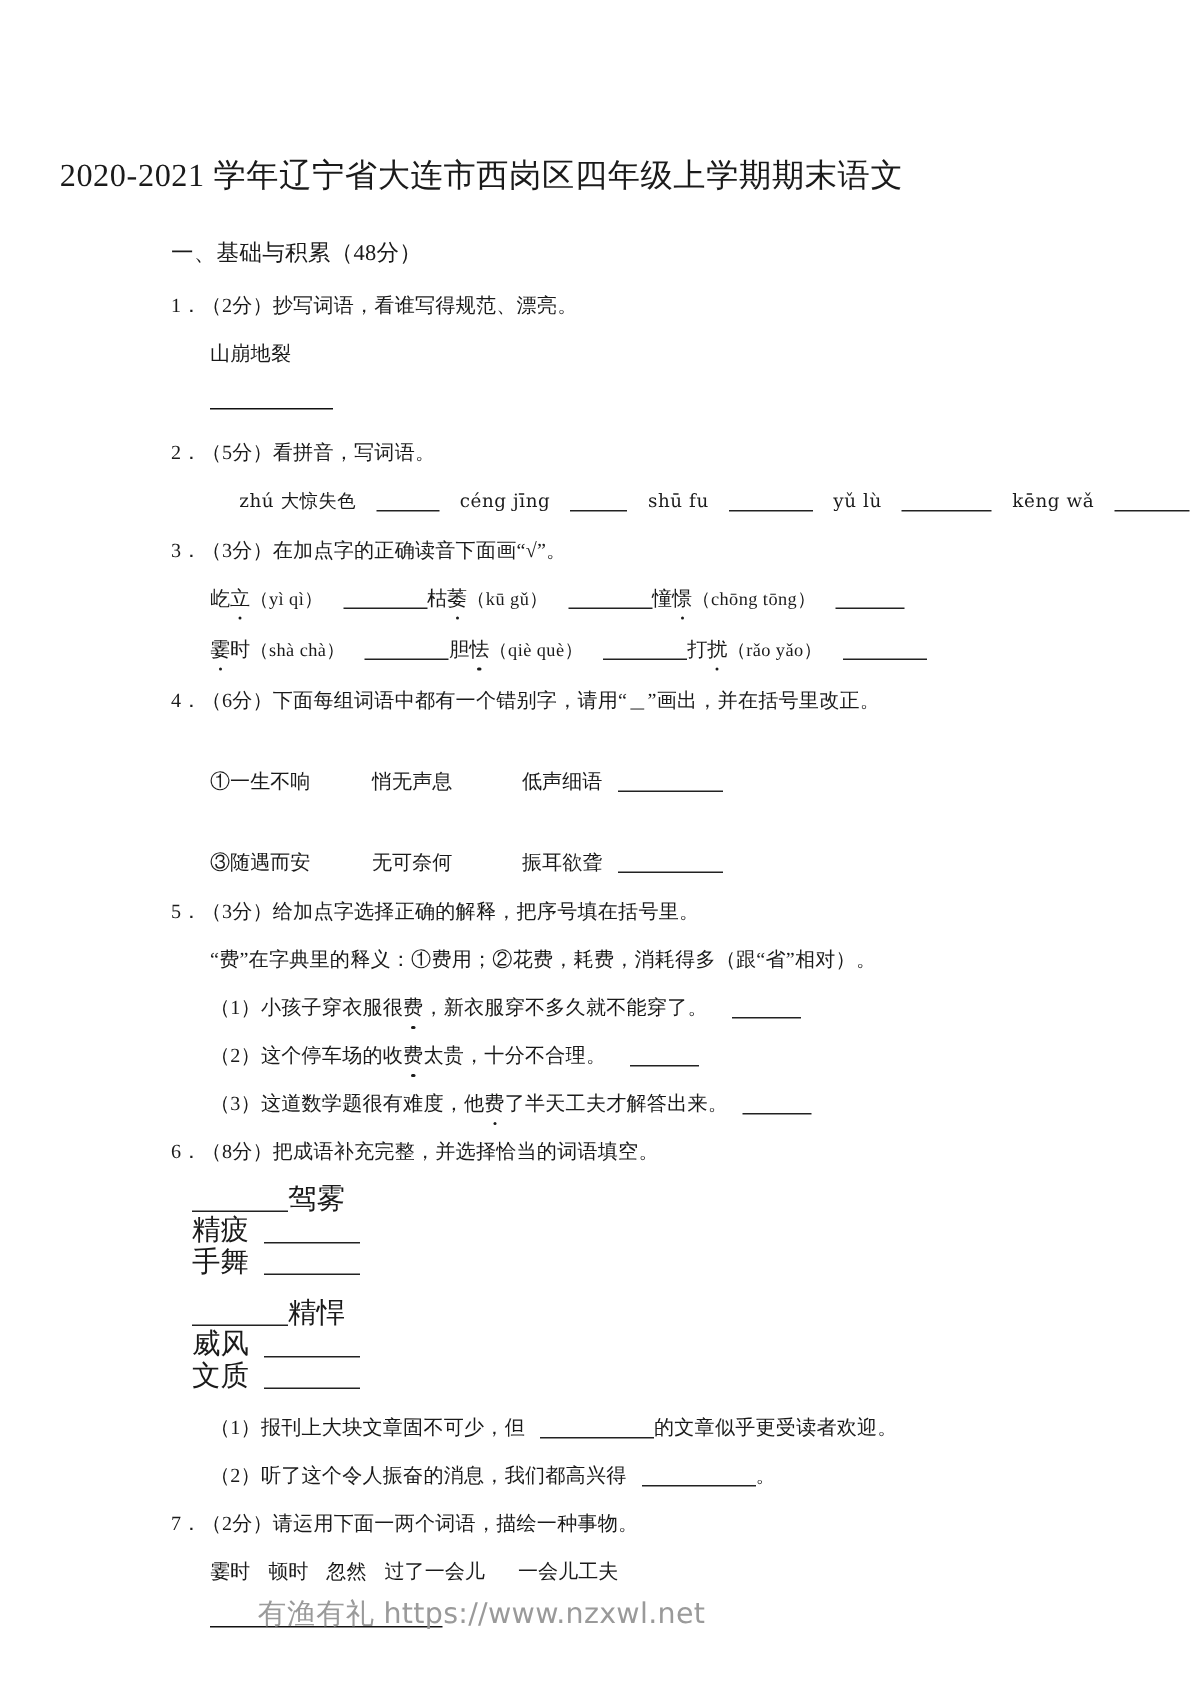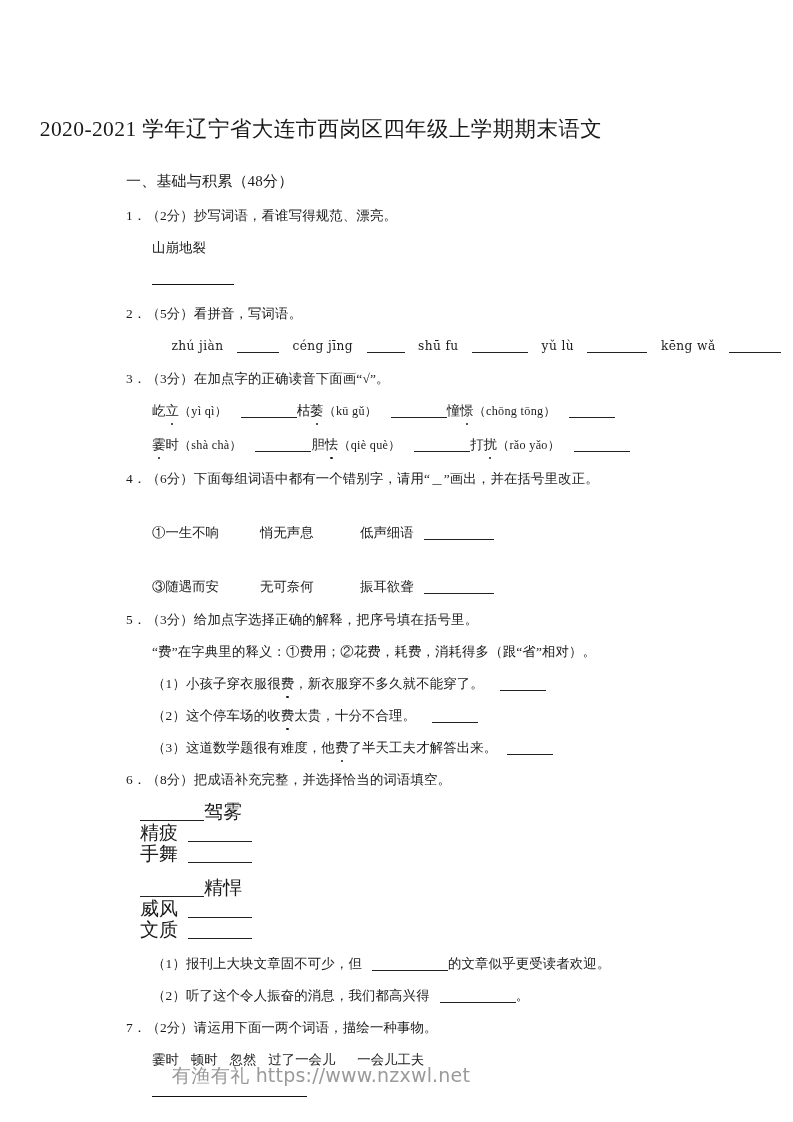--- a/index.html
+++ b/index.html
@@ -14,21 +14,21 @@
     font-family: "Liberation Serif", "DejaVu Serif", serif;
     color: #1a1a1a;
     overflow: hidden;
   }
   .page {
     position: absolute;
     left: 0; top: 0;
     width: 642px;
     height: 1122px;
     box-sizing: border-box;
-    padding: 12px;
+    padding: 0;
   }
 
   
   .doc-title {
     margin: 0;
     padding-top: 96px;
     text-align: center;
     font-size: 21.5px;
     font-weight: 400;
     line-height: 43px;
@@ -216,21 +216,21 @@
     <div class="q">
       <div class="q-stem">1．（2分）抄写词语，看谁写得规范、漂亮。</div>
       <div class="q-line">山崩地裂</div>
       <div class="write-line w82"></div>
     </div>
 
     <div class="q">
       <div class="q-stem">2．（5分）看拼音，写词语。</div>
       <div class="q-line">
         <span class="gapC"></span>
-        <span class="py-mono">zhú jiàn</span>
+        <span class="py-mono">zhú 大惊失色</span>
         <span class="gapD"></span><span class="blank w42"></span>
         <span class="gapD"></span><span class="py-mono">céng jīng</span>
         <span class="gapD"></span><span class="blank w38"></span>
         <span class="gapD"></span><span class="py-mono">shū fu</span>
         <span class="gapD"></span><span class="blank w56"></span>
         <span class="gapD"></span><span class="py-mono">yǔ lù</span>
         <span class="gapD"></span><span class="blank w60"></span>
         <span class="gapD"></span><span class="py-mono">kēng wǎ</span>
         <span class="gapD"></span><span class="blank w52"></span>
       </div>

